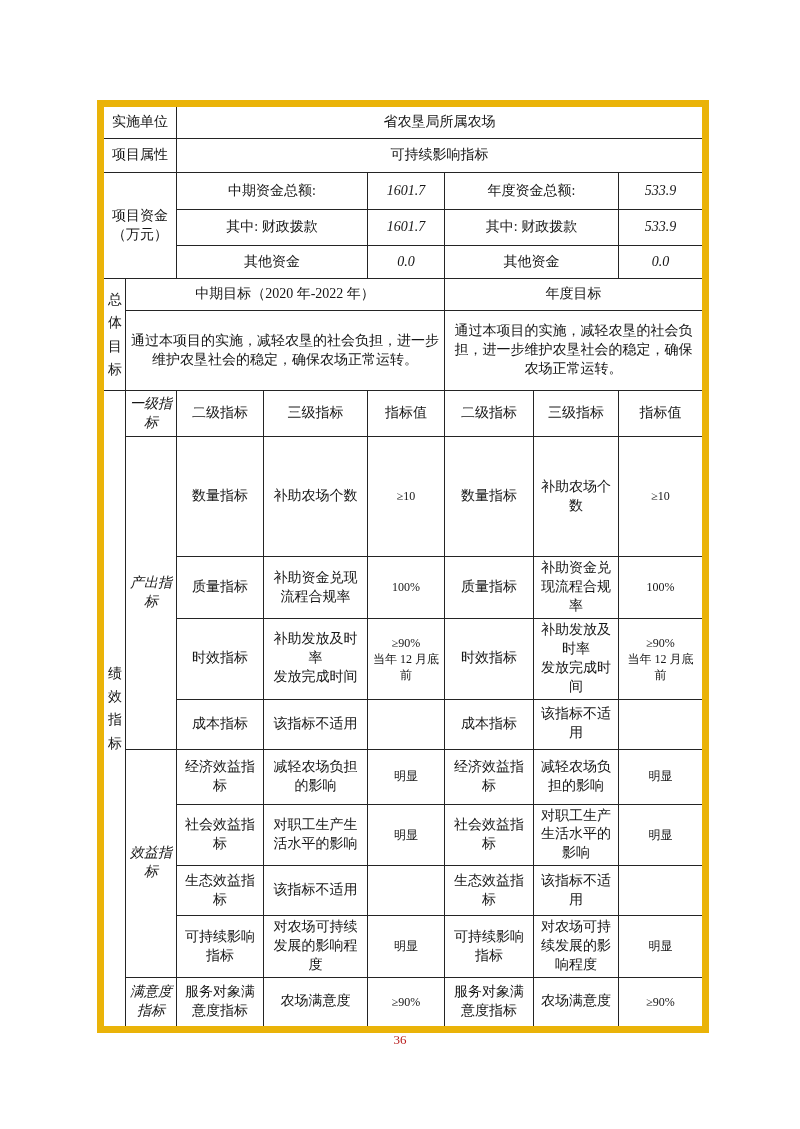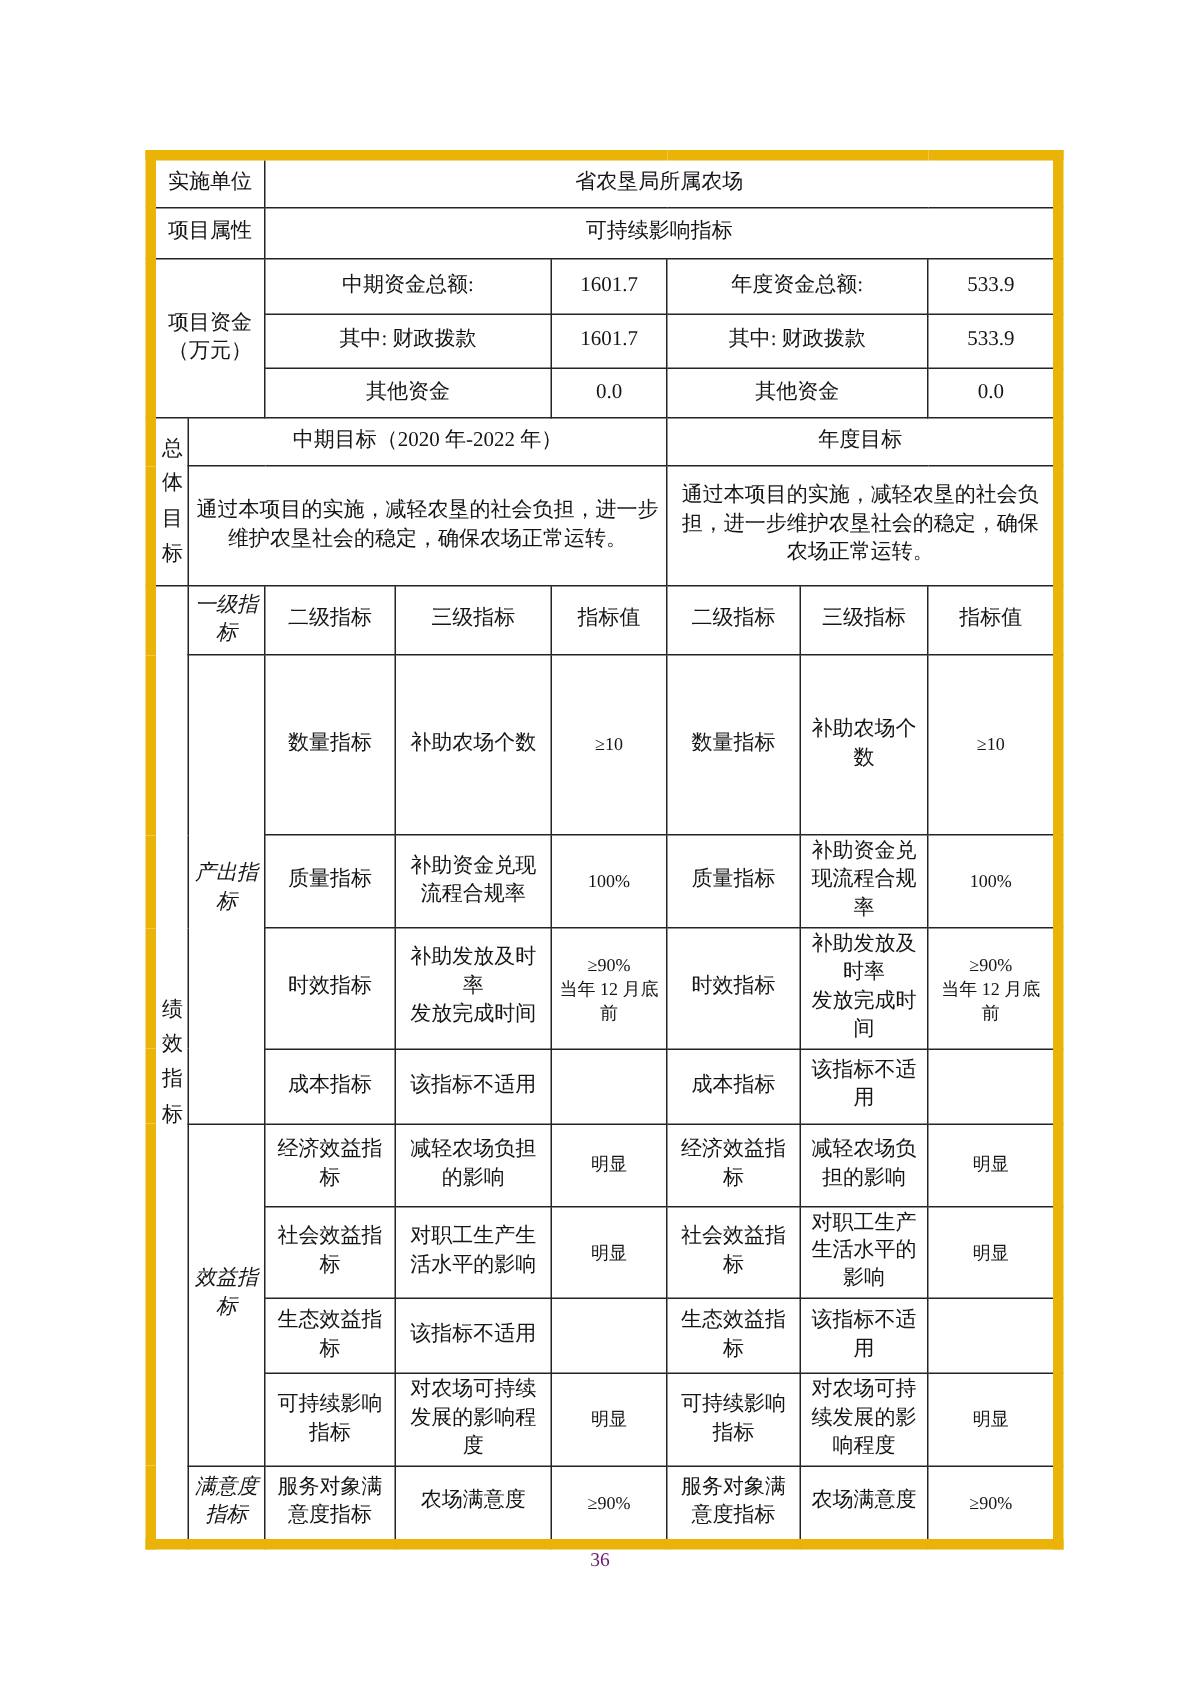--- a/index.html
+++ b/index.html
@@ -16,29 +16,29 @@
     border:7px solid #eab308;
   }
   table.report td{
     border:1.5px solid #242424;
     padding:2px 4px;
     text-align:center;vertical-align:middle;
     overflow:hidden;
     word-break:normal;
   }
   td.l{text-align:left;padding-left:5px;}
-  td.n{text-align:right;padding-right:5px;}
+  td.n{text-align:right;padding-right:5px;font-style:italic;}
   td.ml{white-space:pre-line;}
   td.vlabel{padding:0;line-height:1.65;}
   td.c1{padding:2px;font-style:italic;}
   td.val{font-size:12px;padding:1px;margin-top:44px;}
   td.goaltxt{padding:2px 3px;}
   .pageno{
     position:absolute;left:97px;top:1032px;width:606px;
-    text-align:center;font-size:13px;color:#701a75;
+    text-align:center;font-size:13px;color:#b91c1c;
   }
 </style>
 </head>
 <body>
 
 <div class="sheet">
   <table class="report">
     <colgroup>
       <col style="width:25px">
         <col style="width:51px">

